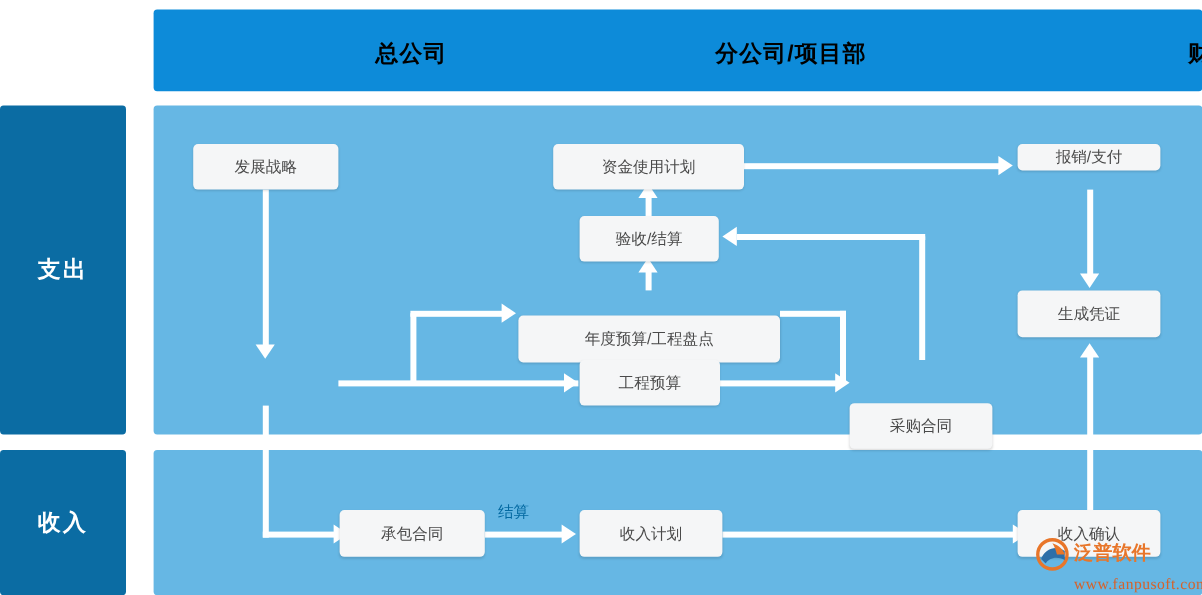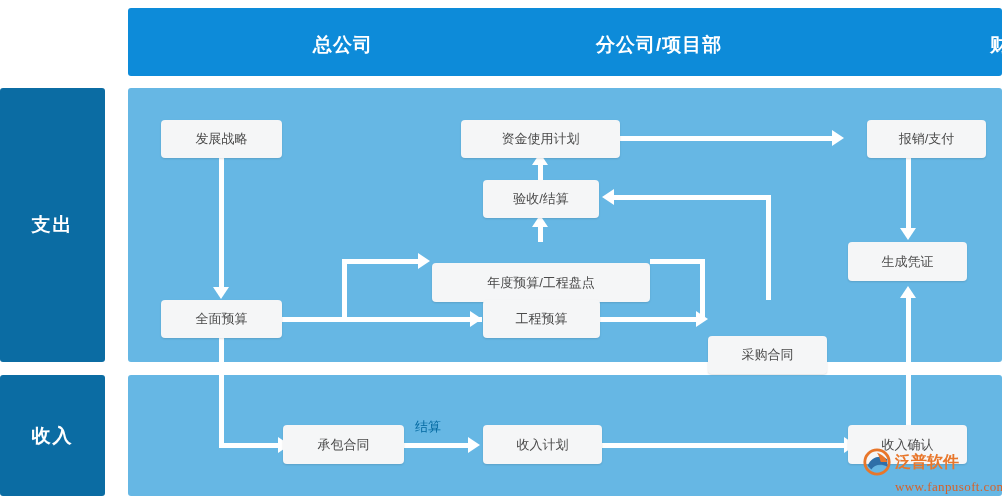--- a/index.html
+++ b/index.html
@@ -22,21 +22,21 @@
     left: 128px;
     top: 8px;
     width: 874px;
     height: 68px;
     background: #0d8bd9;
     border-radius: 3px;
   }
   .header-label {
     position: absolute;
     top: 24px;
-    color: #ffffff;
+    color: #000000;
     font-size: 19px;
     font-weight: bold;
     letter-spacing: 1px;
     white-space: nowrap;
   }
   .hl-0 { left: 185px; }
   .hl-1 { left: 468px; }
   .hl-2 { left: 862px; }
 
   
@@ -234,23 +234,20 @@
   <div class="arw arw-r" style="left:468px; top:437px;"></div>
   <div class="edge-label" style="left:415px; top:418px;">结算</div>
 
   <div class="ln ln-h" style="left:602px; top:443px; width:246px;"></div>
   <div class="arw arw-r" style="left:844px; top:437px;"></div>
 
   <div class="node" style="left:161px; top:120px; width:121px; height:38px;">
     <span>发展战略</span>
   </div>
 
-  <div class="node" style="left:161px; top:300px; width:121px; height:38px;">
-    <span>全面预算</span>
-  </div>
 
   <div class="node" style="left:461px; top:120px; width:159px; height:38px;">
     <span>资金使用计划</span>
   </div>
 
   <div class="node" style="left:483px; top:180px; width:116px; height:38px;">
     <span>验收/结算</span>
   </div>
 
   <div class="node" style="left:432px; top:242px; width:218px; height:39px;margin-top:21px;">
@@ -258,21 +255,21 @@
   </div>
 
   <div class="node" style="left:483px; top:300px; width:117px; height:38px;">
     <span>工程预算</span>
   </div>
 
   <div class="node" style="left:708px; top:300px; width:119px; height:38px;margin-top:36px;">
     <span>采购合同</span>
   </div>
 
-  <div class="node" style="left:848px; top:120px; width:119px; height:38px;margin-left:19px;">
+  <div class="node" style="left:848px; top:120px; width:119px; height:22px;">
     <span>报销/支付</span>
   </div>
 
   <div class="node" style="left:848px; top:242px; width:119px; height:39px;">
     <span>生成凭证</span>
   </div>
 
   <div class="node" style="left:283px; top:425px; width:121px; height:39px;">
     <span>承包合同</span>
   </div>

